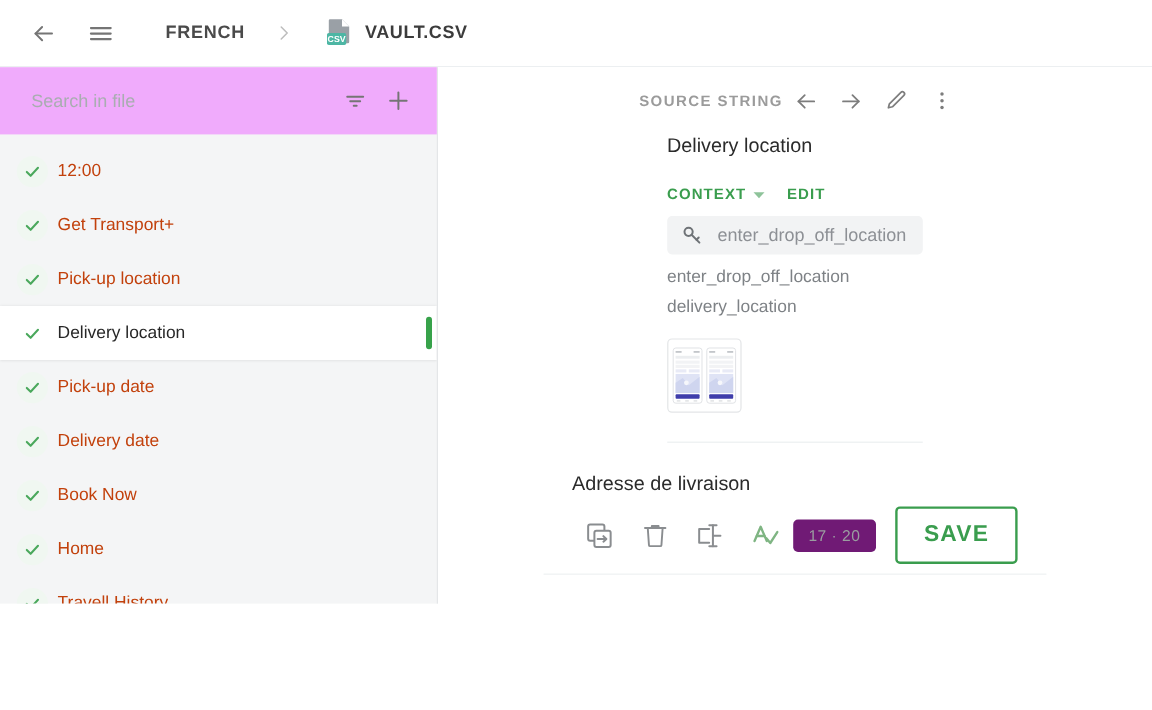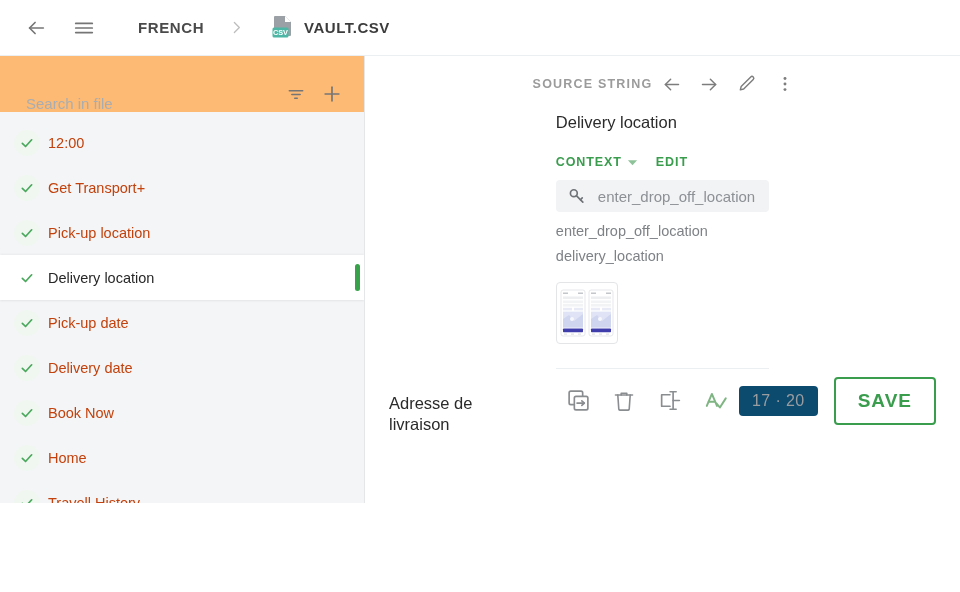--- a/index.html
+++ b/index.html
@@ -50,23 +50,23 @@
   
   .sidebar {
     width: 365px; min-width: 365px;
     background: #f4f5f6;
     border-right: 1px solid #e4e6e8;
     display: flex; flex-direction: column;
     position: relative;
   }
   .search-row {
     height: 56px; min-height: 56px;
-    display: flex; align-items: flex-end;
+    display: flex; align-items: center;
     padding: 0 14px 0 26px;
-    background: #fdba74;
+    background: #f0abfc;
   }
   .search-input {
     flex: 1; border: 0; outline: 0; background: transparent;
     font-family: "Liberation Sans", sans-serif;
     font-size: 15px; color: #444;
     padding: 0;
   }
   .search-input::placeholder { color: #a9adb1; }
   .search-row .icon-btn { color: #757575; width: 36px; height: 36px; }
 
@@ -152,41 +152,41 @@
     border-radius: 4px;
     background: #fff;
     overflow: hidden;
     cursor: pointer;
     display: flex; align-items: center; justify-content: center;
   }
 
   .panel-sep { height: 1px; background: #eceff1; margin-top: 24px; }
 
   
-  .trans-area { flex: 1; display: flex; flex-direction: row; min-height: 0; }
+  .trans-area { flex: 1; display: flex; flex-direction: column; min-height: 0; }
   .trans-text {
     padding: 24px 24px 0 24px;
     font-size: 16.5px; color: #2b2b2b; line-height: 1.3;
     flex: 1;
     outline: none;
   }
 
   .trans-toolbar {
     height: 64px; min-height: 64px;
     display: flex; align-items: center;
     padding: 0 24px;
     gap: 0px;
   }
   .trans-toolbar .icon-btn { color: #8a8d90; width: 46px; height: 46px; }
   .spacer { flex: 1; }
 
   .counter {
-    background: #0c4a6e; border-radius: 4px;
+    background: #701a75; border-radius: 4px;
     padding: 6px 13px;
-    font-size: 16px; color: #9a9da0; letter-spacing: 0.4px;
+    font-size: 13px; color: #9a9da0; letter-spacing: 0.4px;
     margin-right: 16px;
   }
   .save-btn {
     border: 2px solid #3a9d4e;
     color: #3a9d4e;
     background: #fff;
     border-radius: 4px;
     font-family: "Liberation Sans", sans-serif;
     font-size: 19px; font-weight: 700; letter-spacing: 1px;
     padding: 11px 22px;

